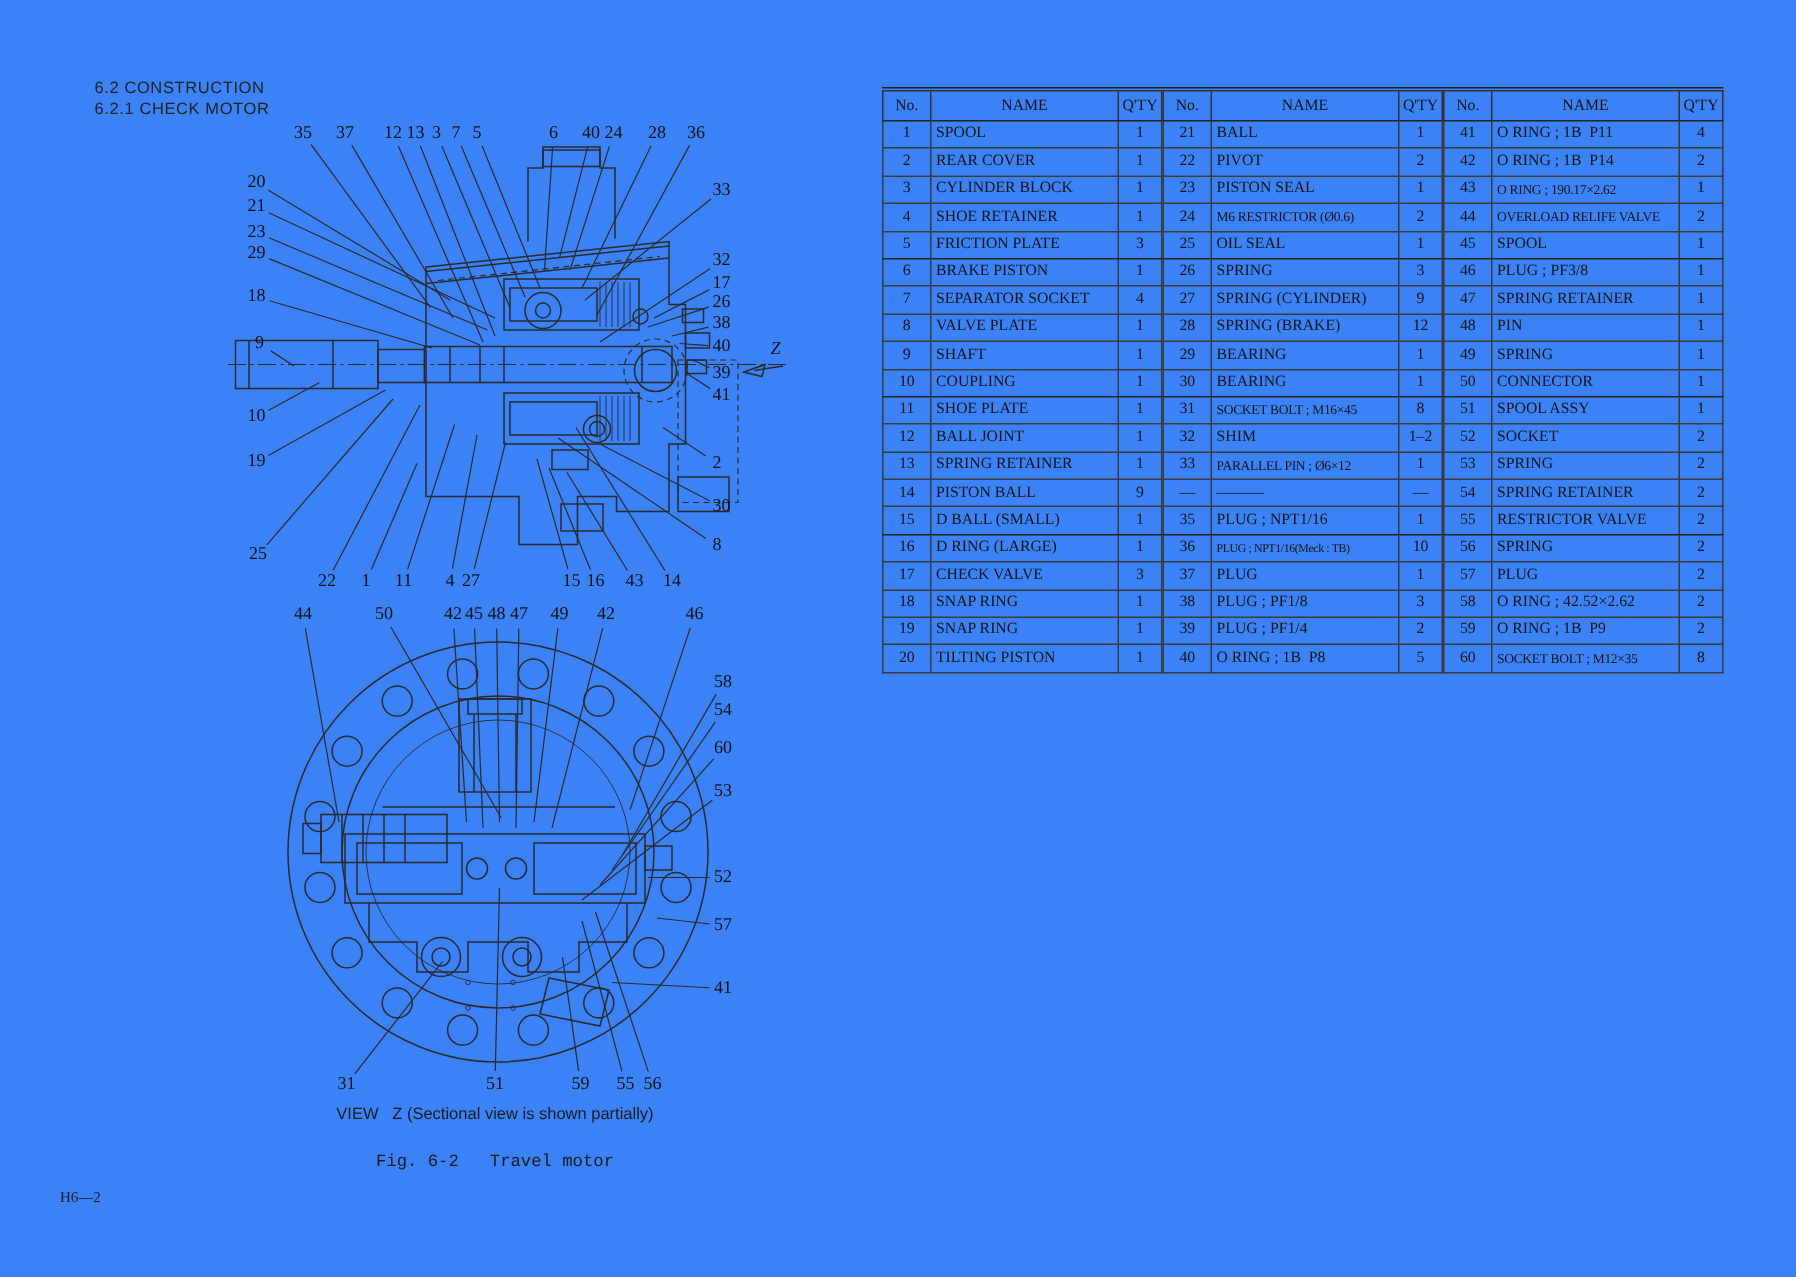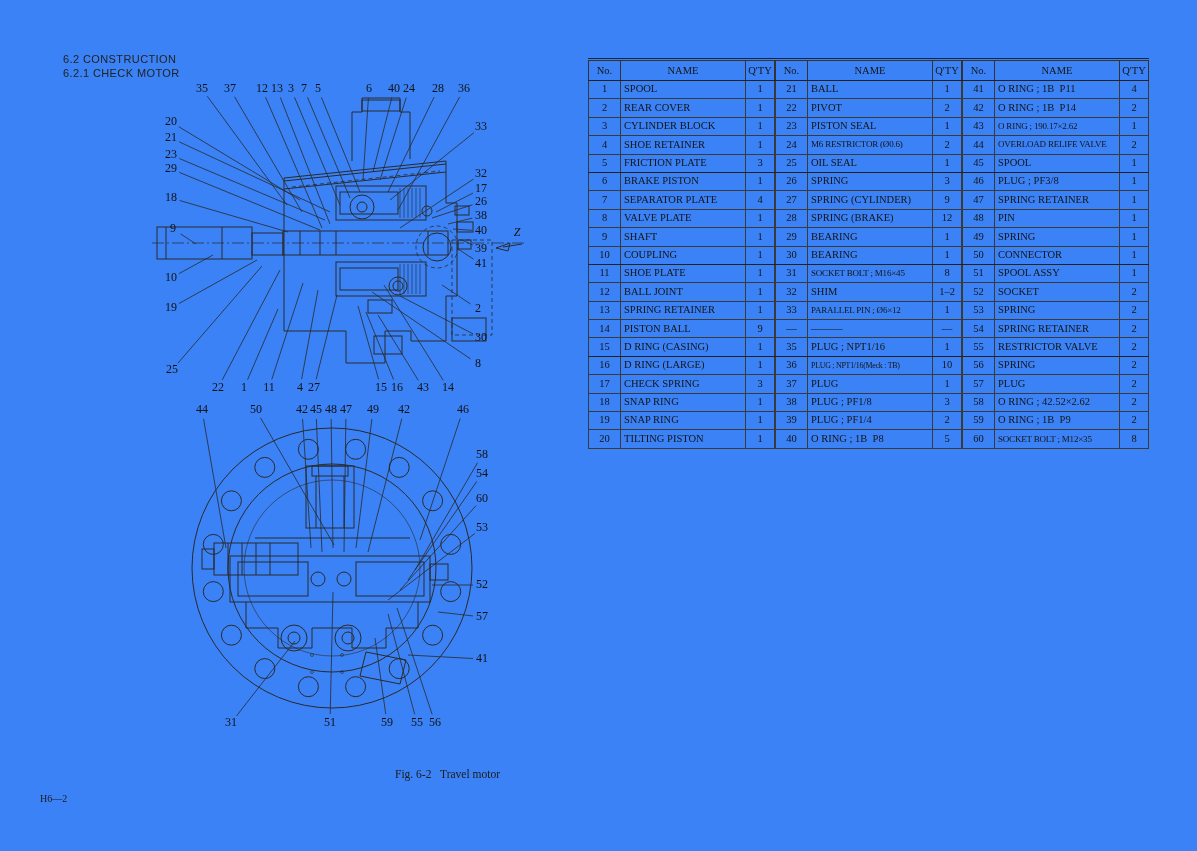--- a/index.html
+++ b/index.html
@@ -27,22 +27,22 @@
   .callout{
     font-family:"Liberation Serif", serif;font-size:12px;fill:#111;
     text-anchor:middle;dominant-baseline:middle;
   }
   .zlabel{font-family:"Liberation Serif", serif;font-size:12px;font-style:italic;fill:#111;text-anchor:middle;}
   .arrowhead{fill:#1b1b1b;stroke:none;}
   
   .caption{position:absolute;white-space:nowrap;color:#1b1b1b;}
   #view-caption{left:160px;top:737px;width:340px;text-align:center;
     font-family:"Liberation Sans", sans-serif;font-size:11px;}
-  #fig-caption{left:160px;top:768px;width:340px;text-align:right;
-    font-family:Liberation Serif, serif;font-size:11.5px;}
+  #fig-caption{left:160px;top:768px;width:340px;text-align:center;
+    font-family:Liberation Mono, monospace;font-size:11.5px;}
   #page-number{left:40px;top:793px;font-family:"Liberation Serif", serif;font-size:10px;}
   
   #table-wrap{
     position:absolute;left:588px;top:58px;display:flex;align-items:flex-start;
     border-top:1px solid #222;padding-top:1px;
   }
   table.parts{border-collapse:collapse;border:1.5px solid #222;
     font-family:"Liberation Serif", serif;font-size:10.5px;color:#141414;
     table-layout:fixed;}
   table.parts th{
@@ -297,20 +297,21 @@
         <text x="330" y="723" class="callout">51</text>
         <line x1="385.7418875002542" y1="714.0883697934675" x2="375" y2="638" class="leader"></line>
         <text x="387" y="723" class="callout">59</text>
         <line x1="414.68600289265595" y1="714.3025625965344" x2="388" y2="614" class="leader"></line>
         <text x="417" y="723" class="callout">55</text>
         <line x1="432.1762525497924" y1="714.4544485059508" x2="397" y2="608" class="leader"></line>
         <text x="435" y="723" class="callout">56</text>
       </g>
   </svg>
 
+  <div class="caption" id="view-caption">VIEW&nbsp;&nbsp;&nbsp;Z (Sectional view is shown partially)</div>
   <div class="caption" id="fig-caption">Fig. 6-2&nbsp;&nbsp;&nbsp;Travel motor</div>
   <div class="caption" id="page-number">H6—2</div>
 
   <div id="table-wrap">
     <table class="parts">
         <thead>
           <tr>
             <th class="no">No.</th>
             <th class="name">NAME</th>
             <th class="qty">Q'TY</th>
@@ -342,21 +343,21 @@
             <td class="name">FRICTION PLATE</td>
             <td class="qty">3</td>
           </tr>
           <tr>
             <td class="no">6</td>
             <td class="name">BRAKE PISTON</td>
             <td class="qty">1</td>
           </tr>
           <tr>
             <td class="no">7</td>
-            <td class="name">SEPARATOR PLATE</td>
+            <td class="name">SEPARATOR SOCKET</td>
             <td class="qty">4</td>
           </tr>
           <tr>
             <td class="no">8</td>
             <td class="name">VALVE PLATE</td>
             <td class="qty">1</td>
           </tr>
           <tr>
             <td class="no">9</td>
             <td class="name">SHAFT</td>
@@ -382,31 +383,31 @@
             <td class="name">SPRING RETAINER</td>
             <td class="qty">1</td>
           </tr>
           <tr>
             <td class="no">14</td>
             <td class="name">PISTON BALL</td>
             <td class="qty">9</td>
           </tr>
           <tr class="sep">
             <td class="no">15</td>
-            <td class="name">D RING (CASING)</td>
+            <td class="name">D BALL (SMALL)</td>
             <td class="qty">1</td>
           </tr>
           <tr>
             <td class="no">16</td>
             <td class="name">D RING (LARGE)</td>
             <td class="qty">1</td>
           </tr>
           <tr>
             <td class="no">17</td>
-            <td class="name">CHECK SPRING</td>
+            <td class="name">CHECK VALVE</td>
             <td class="qty">3</td>
           </tr>
           <tr>
             <td class="no">18</td>
             <td class="name">SNAP RING</td>
             <td class="qty">1</td>
           </tr>
           <tr>
             <td class="no">19</td>
             <td class="name">SNAP RING</td>

